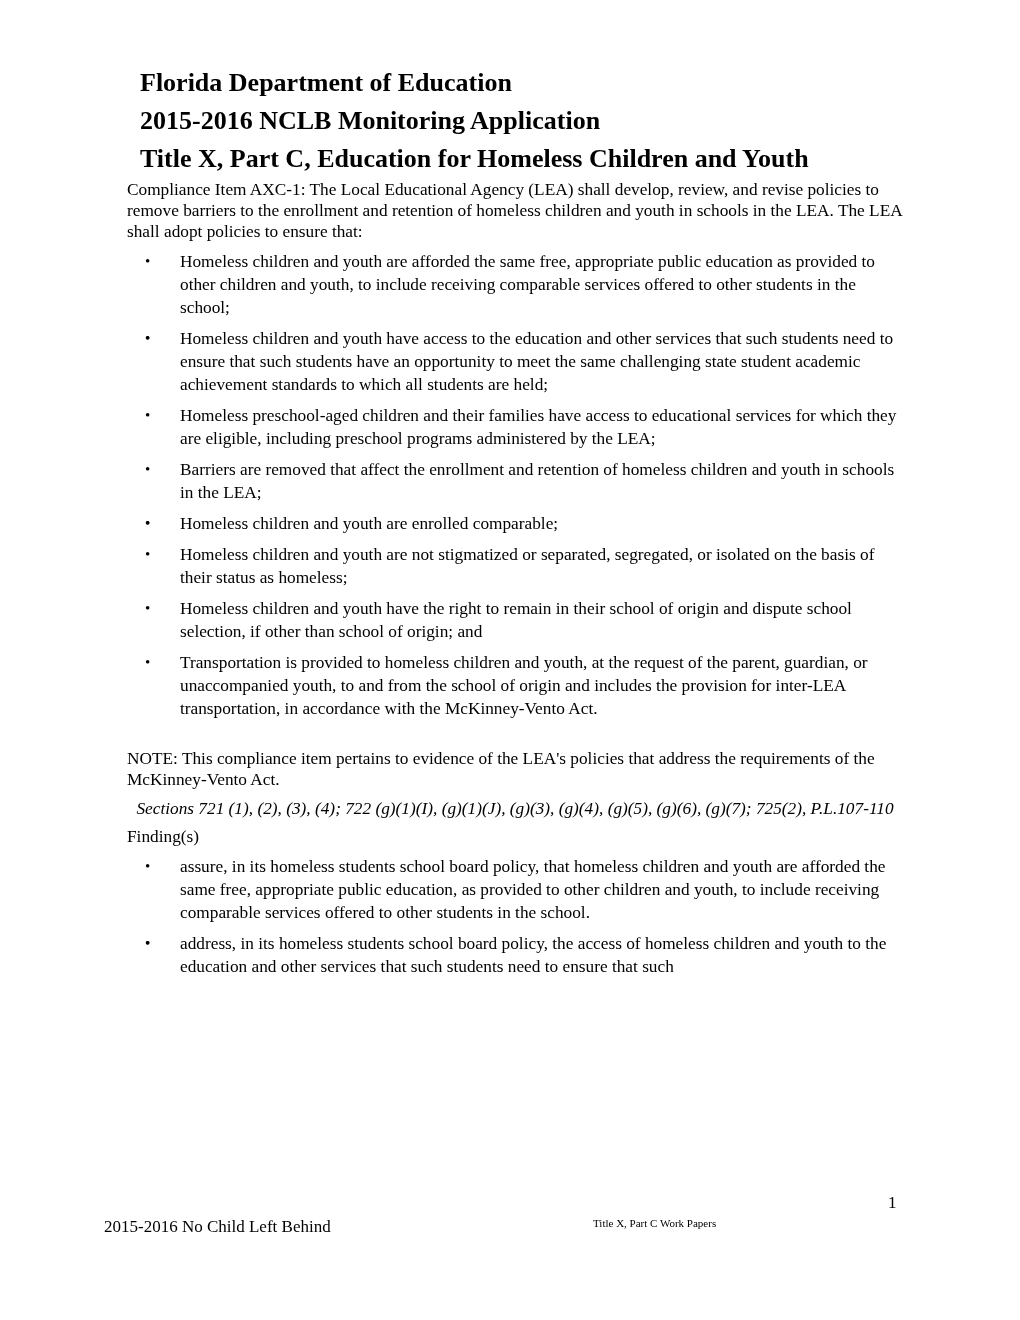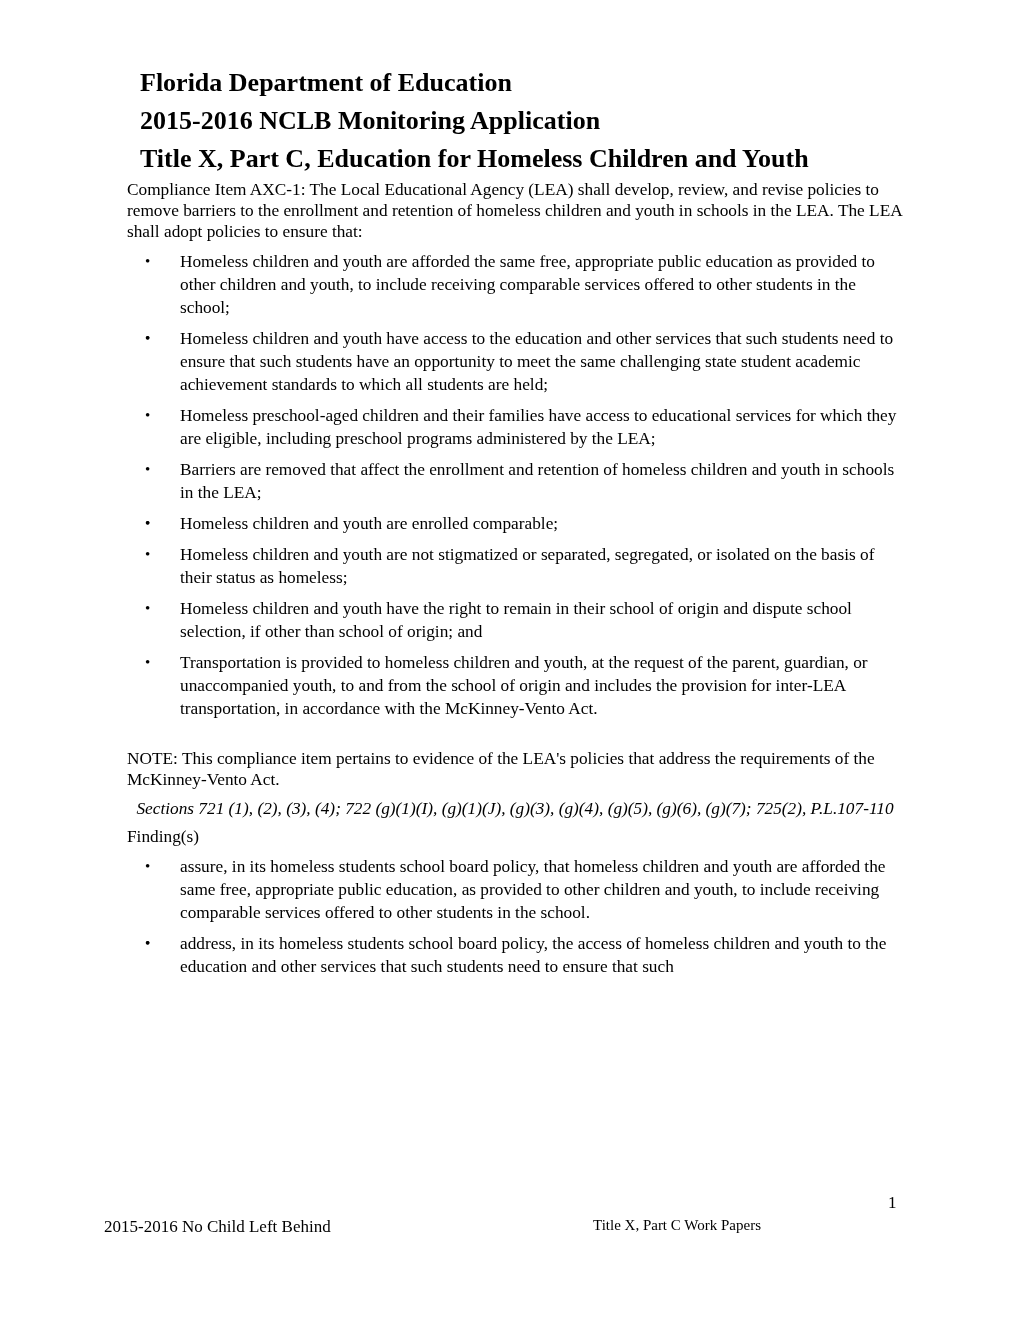--- a/index.html
+++ b/index.html
@@ -25,21 +25,21 @@
     .sections { font-style: italic; margin-top: 8px; text-align: center; }
     .finding { margin-top: 6px; }
     ul.findings { margin-top: 8px; }
     .page-number {
       position: absolute; left: 888px; top: 1193px; font-size: 17px;
     }
     .footer-left {
       position: absolute; left: 104px; top: 1217px; font-size: 17px;
     }
     .footer-right {
-      position: absolute; left: 593px; top: 1217px; font-size: 15px;
+      position: absolute; left: 593px; top: 1217px; font-size: 11px;
     }
   </style>
 </head>
 <body>
 
 <div class="page">
   <p class="title">Florida Department of Education</p>
   <p class="title">2015-2016 NCLB Monitoring Application</p>
   <p class="title">Title X, Part C, Education for Homeless Children and Youth</p>
 

